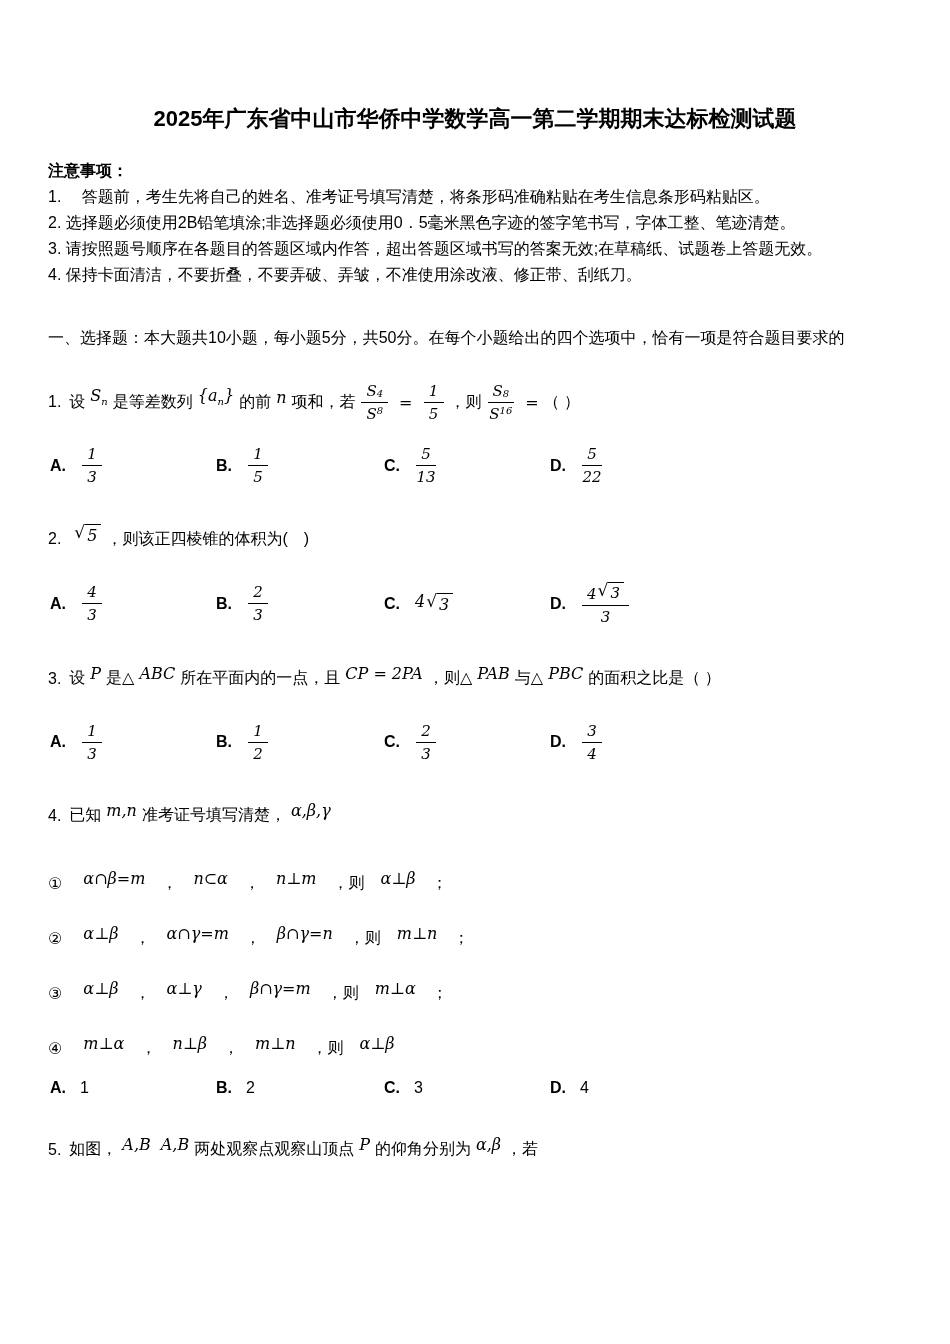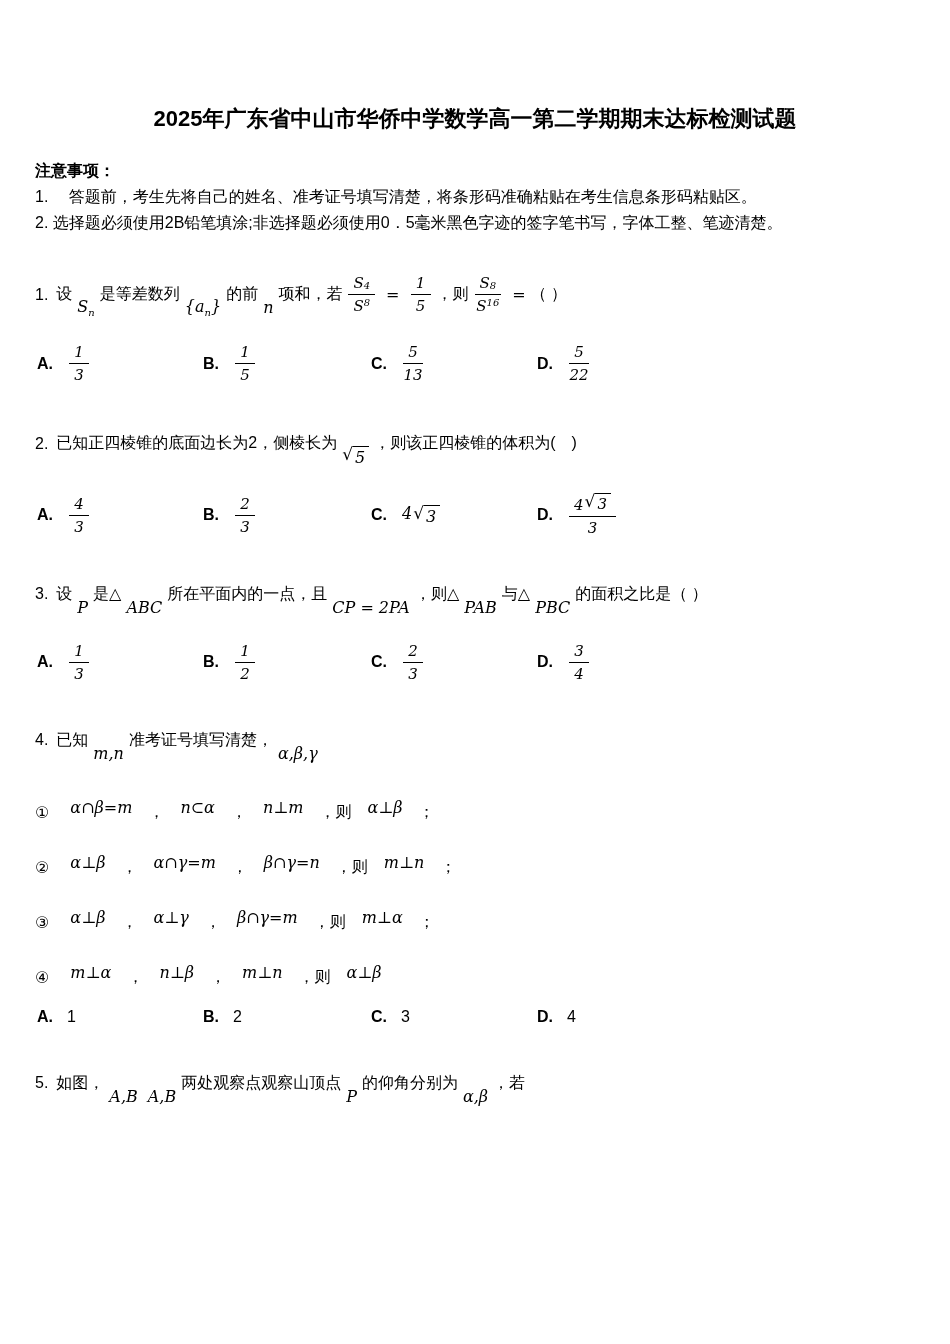--- a/index.html
+++ b/index.html
@@ -3,21 +3,21 @@
 <meta charset="utf-8">
 <style>
   * { box-sizing: border-box; }
   html, body { margin: 0; padding: 0; }
   body {
     width: 950px; height: 1344px;
     background: #ffffff; color: #000000;
     font-family: "Liberation Sans", "DejaVu Sans", sans-serif;
     overflow: hidden;
   }
-  .page { width: 950px; height: 1344px; padding: 0 35px; }
+  .page { width: 950px; height: 1344px; padding: 0 48px; }
 
   .title {
     margin: 0; padding-top: 104px;
     text-align: center; font-size: 22px; font-weight: bold;
   }
 
   .notice { margin-top: 24px; font-size: 16px; line-height: 26px; }
   .notice-heading { font-weight: bold; }
   .notice-item { white-space: pre-wrap; }
 
@@ -26,21 +26,21 @@
   .question { margin-top: 30px; }
   .stem, .flexstem { font-size: 16px; }
   .flexstem { display: flex; align-items: center; flex-wrap: wrap; min-height: 46px; }
   .qnum { margin-right: 8px; }
   .txt { white-space: pre; }
 
   .mi {
     font-family: "DejaVu Serif", "Liberation Serif", serif;
     font-style: italic; margin: 0 5px; font-size: 16px;
   }
-  .raised { position: relative; top: -5px; margin-top: 36px; }
+  .raised { position: relative; top: -5px; }
   sub { font-size: 10px; font-style: italic; }
 
   .frac {
     display: inline-flex; flex-direction: column; align-items: center;
     font-family: "DejaVu Serif", "Liberation Serif", serif; font-style: italic;
     font-size: 15px; margin: 0 6px; vertical-align: middle; line-height: 1.2;
   }
   .frac .fn {
     display: inline-flex; align-items: flex-end; justify-content: center;
     border-bottom: 1px solid #000; padding: 0 5px 2px; min-width: 20px;
@@ -71,22 +71,25 @@
 <body>
 
 <div class="page">
 
   <h1 class="title">2025年广东省中山市华侨中学数学高一第二学期期末达标检测试题</h1>
 
   <div class="notice">
     <div class="notice-heading">注意事项：</div>
     <div class="notice-item">1.　 答题前，考生先将自己的姓名、准考证号填写清楚，将条形码准确粘贴在考生信息条形码粘贴区。</div>
     <div class="notice-item">2. 选择题必须使用2B铅笔填涂;非选择题必须使用0．5毫米黑色字迹的签字笔书写，字体工整、笔迹清楚。</div>
-  </div>
-
+    <div class="notice-item">3. 请按照题号顺序在各题目的答题区域内作答，超出答题区域书写的答案无效;在草稿纸、试题卷上答题无效。</div>
+    <div class="notice-item">4. 保持卡面清洁，不要折叠，不要弄破、弄皱，不准使用涂改液、修正带、刮纸刀。</div>
+  </div>
+
+  <div class="section-heading">一、选择题：本大题共10小题，每小题5分，共50分。在每个小题给出的四个选项中，恰有一项是符合题目要求的</div>
 
   <div class="question">
     <div class="flexstem">
       <span class="qnum">1.</span>
       <span class="txt">设</span>
       <span class="mi raised"><span>S</span><sub>n</sub></span>
       <span class="txt">是等差数列</span>
       <span class="mi raised"><span>{</span><span>a</span><sub>n</sub><span>}</span></span>
       <span class="txt">的前</span>
       <span class="mi raised">n</span>
@@ -148,21 +151,20 @@
             <span class="fn">5</span>
             <span class="fd">22</span>
           </span>
       </div>
     </div>
   </div>
 
   <div class="question">
     <div class="flexstem">
       <span class="qnum">2.</span>
-      <span class="txt">已知正四棱锥的底面边长为2，侧棱长为</span>
       <span class="mi raised"><span class="sqrt">
             <span class="rsign">√</span>
             <span class="rbody">5</span>
           </span></span>
       <span class="txt">，则该正四棱锥的体积为(　)</span>
     </div>
     <div class="options">
       <div class="opt">
         <span class="lbl">A.</span>
         <span class="frac">

